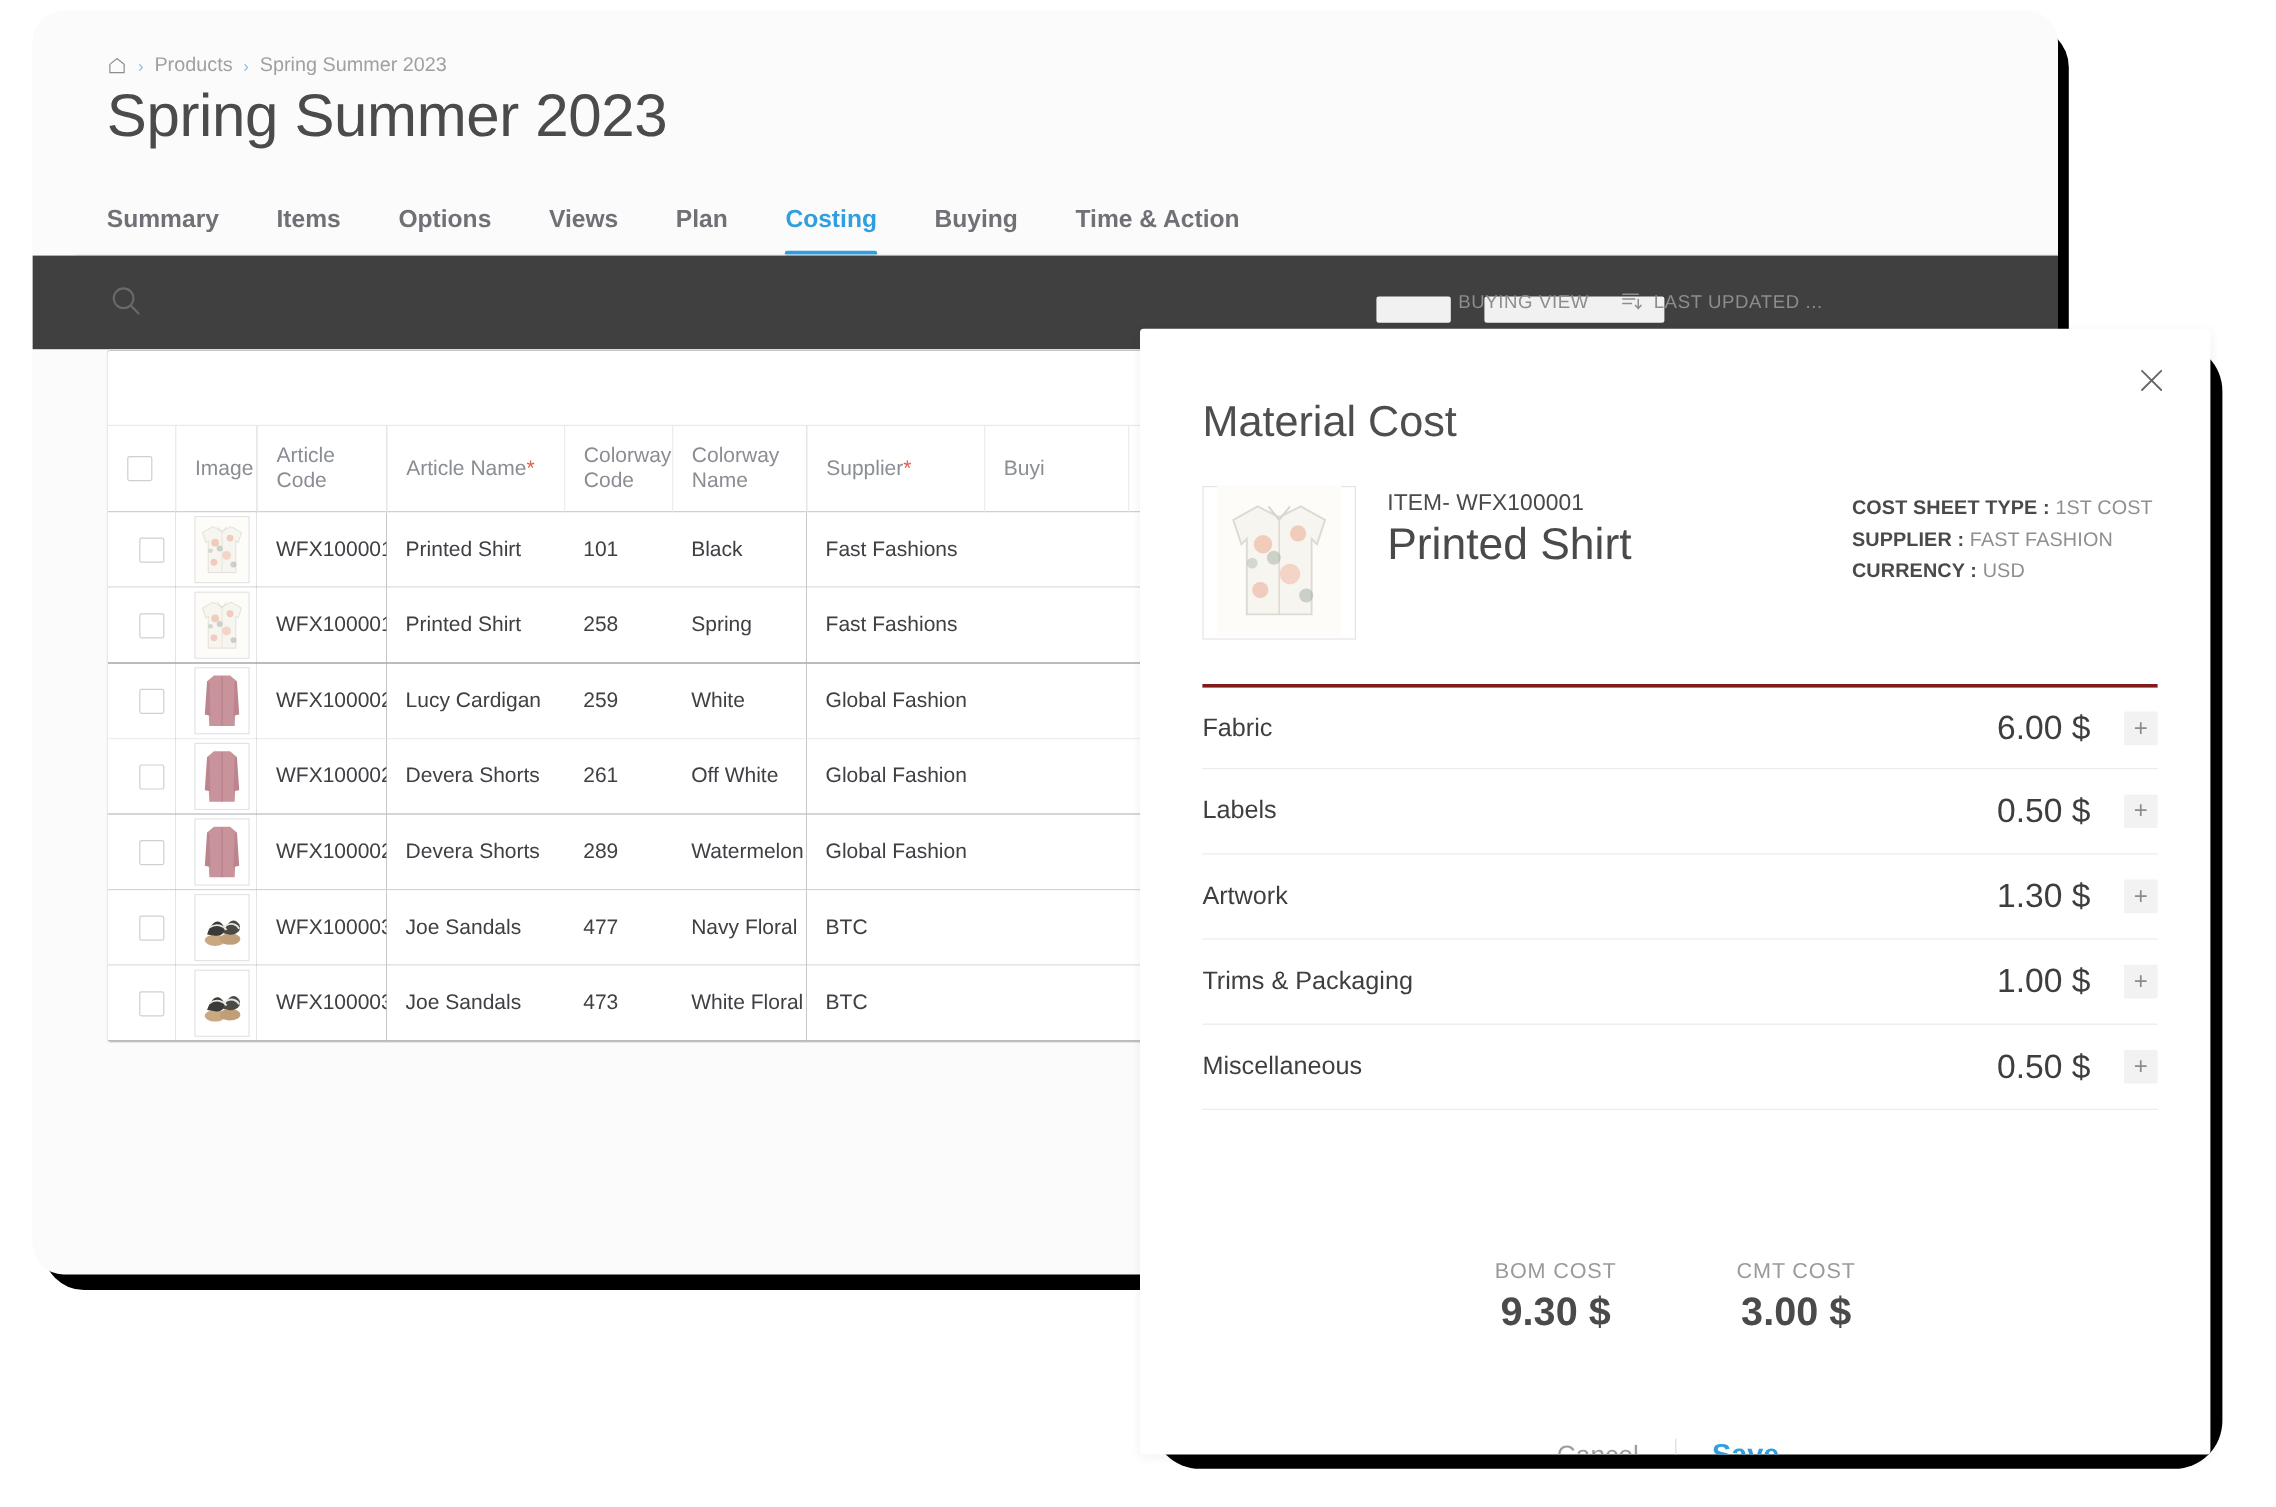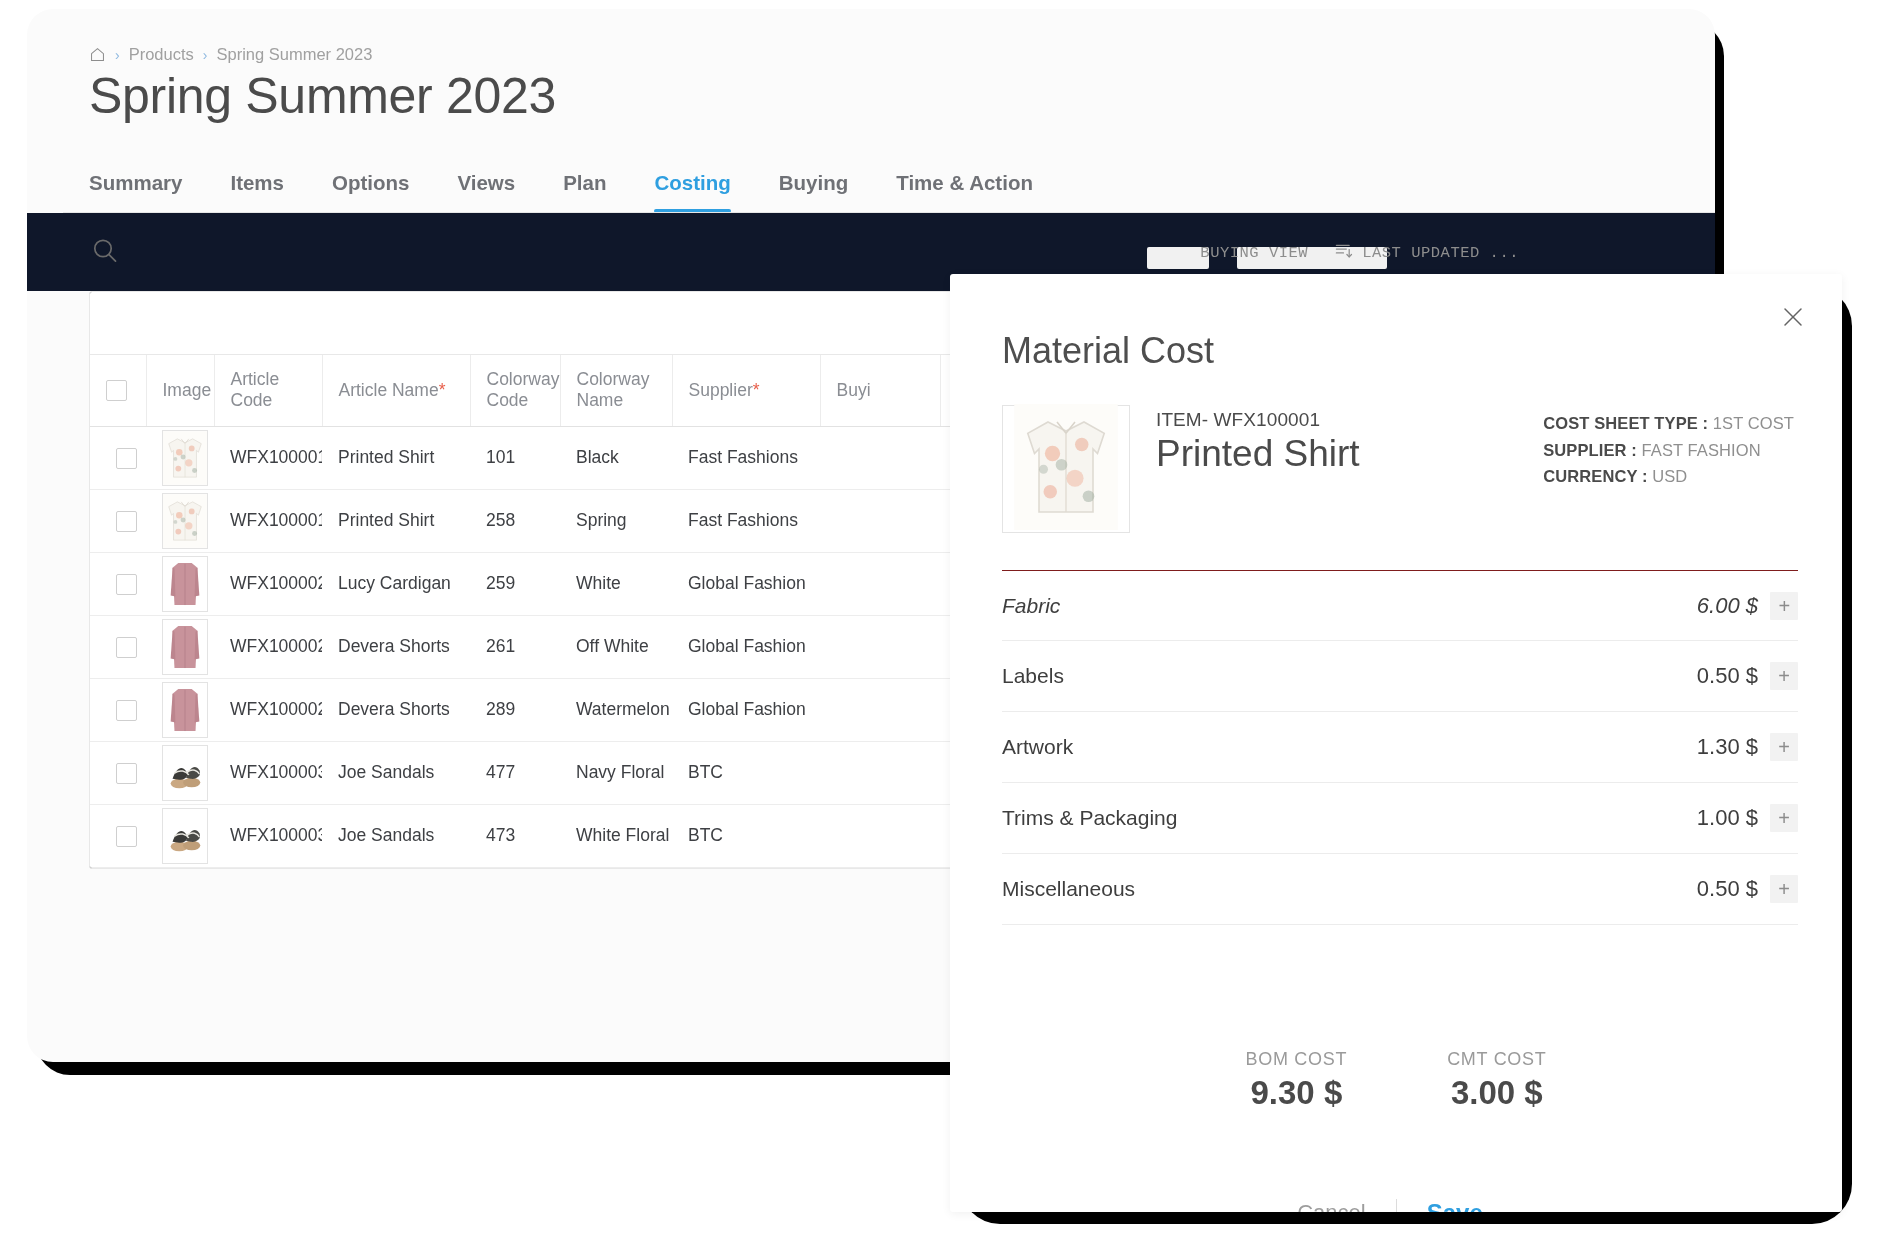--- a/index.html
+++ b/index.html
@@ -65,22 +65,21 @@
     height: 4px; background: #2f9fe0; border-radius: 2px;
   }
   #tab-underline-rule {
     position: absolute; left: 36px; top: 203px; width: 1652px; height: 1px;
     background: #e6e6e6;
   }
 
   
   #toolbar {
     position: absolute; left: 0; top: 204px; width: 1688px; height: 78px;
-    background: #0f172a;
-    font-family: Liberation Mono, monospace;
+    background: #404040;
   }
   #search-icon-btn {
     position: absolute; left: 62px; top: 22px;
     width: 34px; height: 34px; cursor: pointer; color: #6a6a6a;
   }
   #toolbar-right {
     position: absolute; right: 196px; top: 28px;
     display: flex; align-items: center; gap: 26px;
   }
   .tb-text {
@@ -192,23 +191,23 @@
   }
   #modal-sheet-meta .row { font-size: 16.5px; color: #4a4a4a; font-weight: 700; line-height: 1.62; letter-spacing: 0.1px; }
   #modal-sheet-meta .row .val { color: #8f8f8f; font-weight: 400; }
 
   
   #cost-list { position: absolute; left: 52px; right: 44px; top: 296px; }
   .cost-row {
     display: flex; align-items: center; height: 71px;
     border-bottom: 1px solid #ececec;
   }
-  .cost-row:first-child { border-top: 1px solid #7f1d1d; font-style: italic; }
+  .cost-row:first-child { border-top: 3px solid #7f1d1d; }
   .cost-label { font-size: 21px; color: #3e3e3e; flex: 1 1 auto; }
-  .cost-value { font-size: 22px; color: #3e3e3e; margin-right: 12px; white-space: nowrap; text-align: center; }
+  .cost-value { font-size: 28px; color: #3e3e3e; margin-right: 28px; white-space: nowrap; text-align: center; }
   .cost-plus {
     width: 28px; height: 28px; background: #f2f2f2; color: #8c8c8c;
     display: flex; align-items: center; justify-content: center;
     font-size: 20px; line-height: 1; cursor: pointer; border-radius: 1px;
   }
 
   
   #totals { position: absolute; left: 0; right: 0; top: 775px; display: flex; justify-content: center; gap: 100px; }
   .total-box { text-align: center; }
   .total-label { font-size: 18px; color: #9a9a9a; letter-spacing: 0.7px; }

